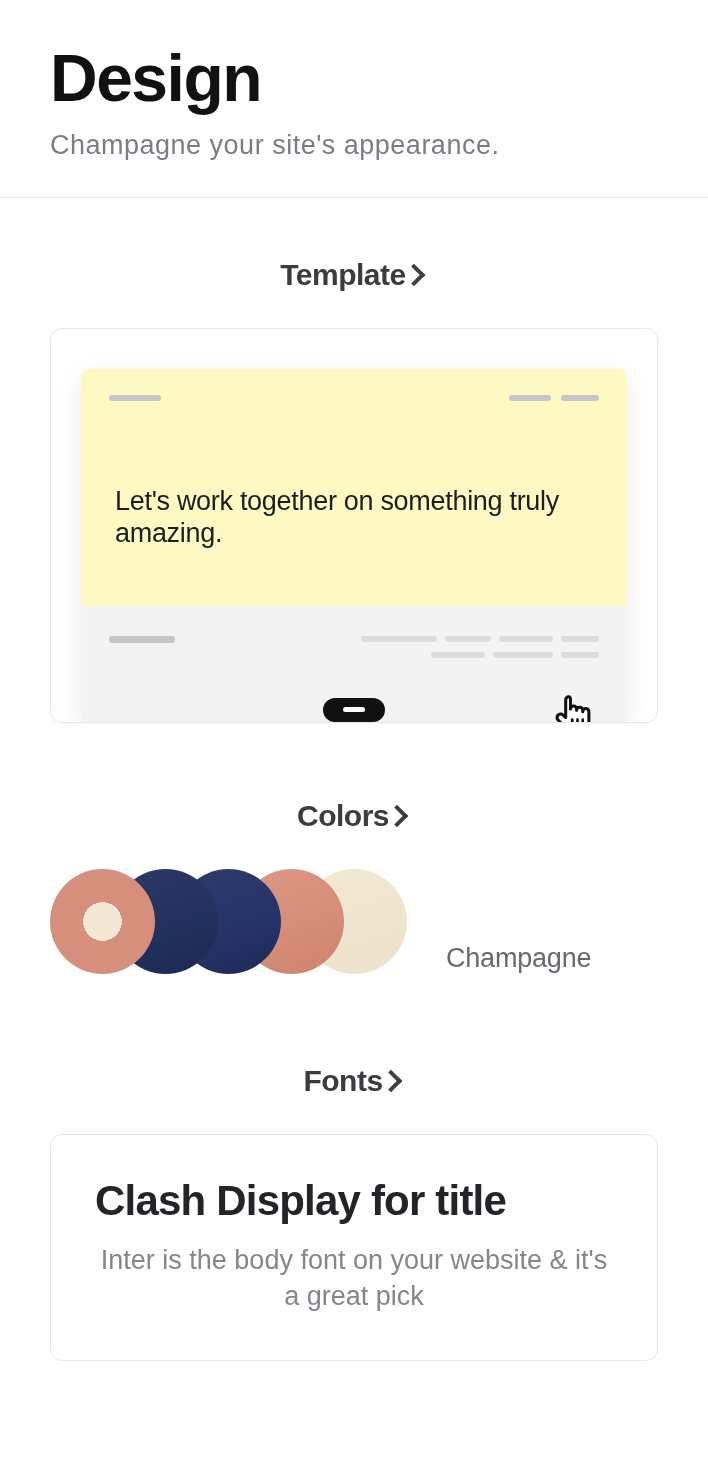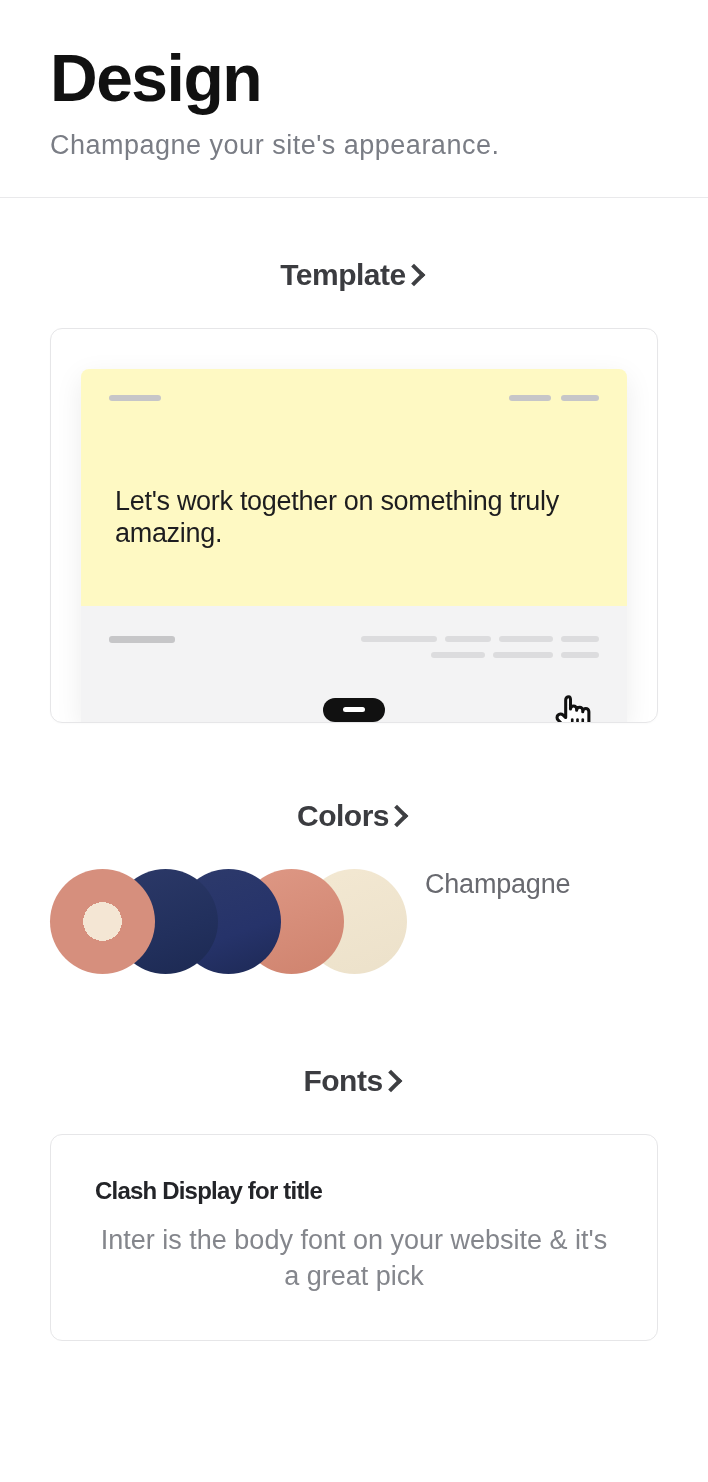--- a/index.html
+++ b/index.html
@@ -134,22 +134,22 @@
 }
 .cursor-hand {
   position: absolute;
   right: 55px;
   bottom: -22px;
   width: 56px;
   height: 56px;
 }
 .colors-row {
   display: flex;
-  align-items: flex-start;
-  gap: 18px;
+  align-items: flex-end;
+  gap: 39px;
 }
 .swatch-stack {
   display: flex;
   position: relative;
   height: 105px;
 }
 .swatch {
   width: 105px;
   height: 105px;
   border-radius: 50%;
@@ -167,21 +167,21 @@
   font-size: 27px;
   color: #68696f;
   letter-spacing: -0.2px;
 }
 .fonts-card {
   border: 1px solid #e6e6e8;
   border-radius: 12px;
   padding: 42px 44px 46px 44px;
 }
 .fonts-title {
-  font-size: 24px;
+  font-size: 42px;
   font-weight: 800;
   color: #232428;
   letter-spacing: -0.8px;
   margin-bottom: 18px;
 }
 .fonts-body {
   font-size: 27px;
   color: #84868c;
   line-height: 1.32;
   text-align: center;

